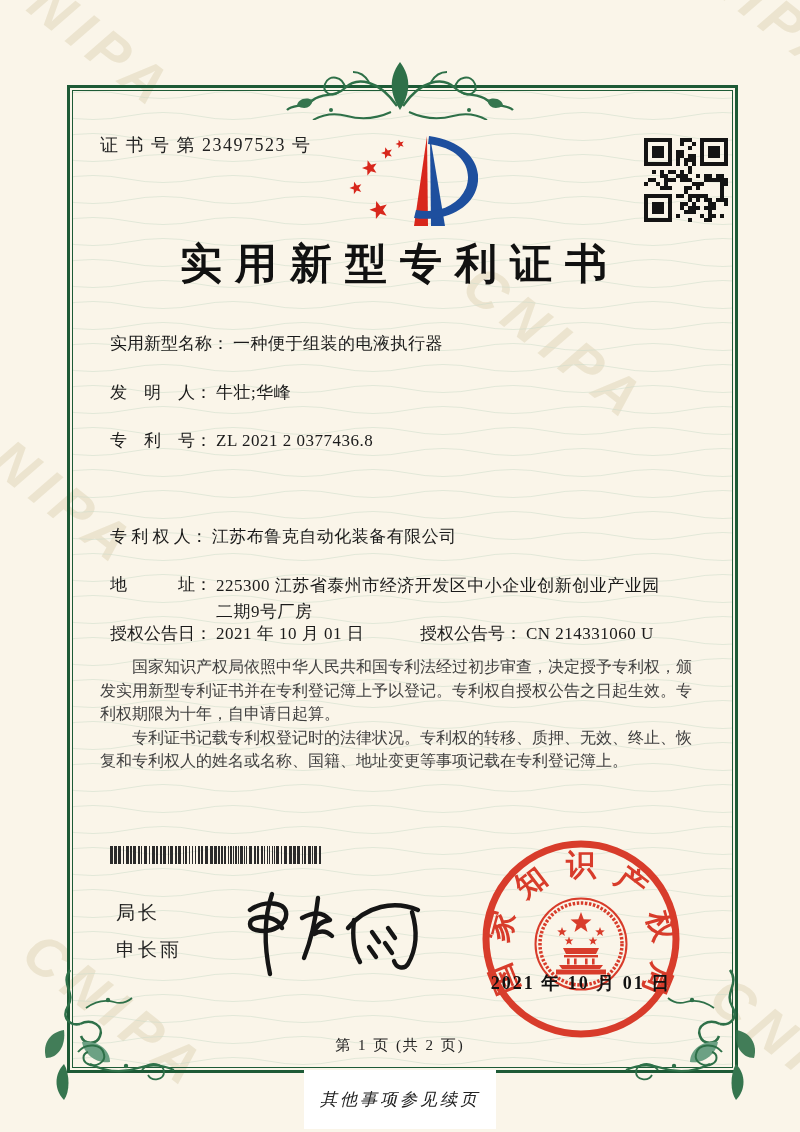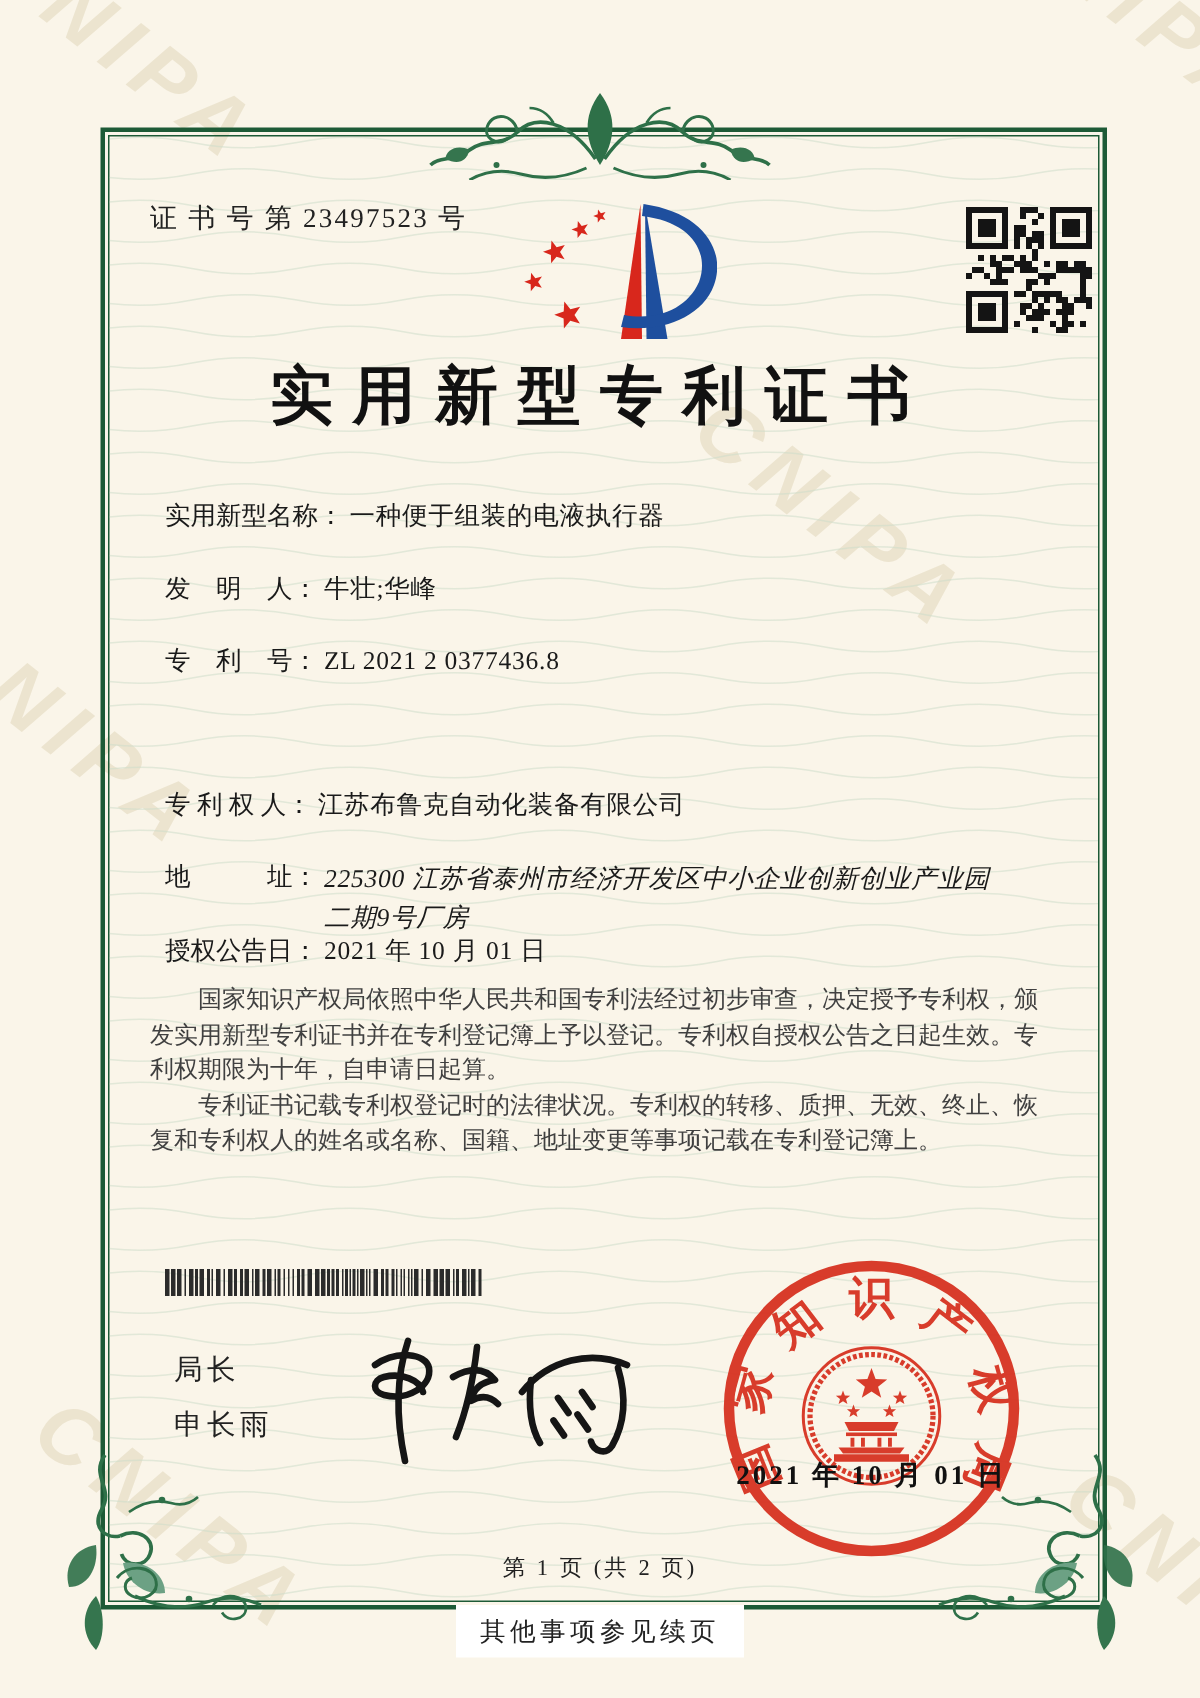--- a/index.html
+++ b/index.html
@@ -29,40 +29,40 @@
   .content{position:absolute;inset:0;z-index:3;}
   .cert-no{position:absolute;left:100px;top:133px;font-size:18px;letter-spacing:1.5px;color:#222;}
   .logo{position:absolute;left:330px;top:122px;}
   .qr{position:absolute;left:644px;top:138px;width:84px;height:84px;}
   .title{position:absolute;left:0;width:800px;top:236px;text-align:center;
     font-size:42px;font-weight:bold;letter-spacing:13px;color:#111;}
   .frow{position:absolute;left:110px;font-size:17px;white-space:nowrap;}
   .fcolon{margin-right:4px;}
   .fvalue{letter-spacing:0.5px;}
   .fvalue.addr{display:inline-block;width:446px;white-space:normal;
-    vertical-align:top;line-height:26px;font-style:italic;}
+    vertical-align:top;line-height:26px;}
   .grant2{left:420px;}
   .paras{position:absolute;left:100px;top:655px;width:606px;
     font-size:16px;line-height:23.5px;color:#404040;}
   .paras p{margin:0;text-indent:2em;}
   .barcode{position:absolute;left:110px;top:846px;width:212px;height:18px;}
   .sig-label{position:absolute;font-family:"Liberation Sans","DejaVu Sans",sans-serif;
     font-size:19px;letter-spacing:3px;color:#222;text-align:center;}
   .sig-title{left:116px;top:900px;}
   .sig-name{left:116px;top:937px;}
   .signature{position:absolute;left:220px;top:884px;}
   .seal{position:absolute;left:478px;top:836px;opacity:.94;mix-blend-mode:multiply;}
   .seal-char{font-size:30px;font-weight:bold;fill:#d6301e;text-anchor:middle;
     font-family:"Liberation Serif",serif;}
   .seal-date{position:absolute;left:478px;top:971px;width:206px;text-align:center;
     font-size:18px;font-weight:bold;letter-spacing:2px;color:#111;z-index:4;}
   .page-info{position:absolute;left:0;width:800px;top:1036px;text-align:center;
     font-size:15px;letter-spacing:2px;color:#222;}
   .cont-note{position:absolute;left:50%;transform:translateX(-50%);top:1070px;
-    background:#ffffff;padding:6px 16px;font-size:17px;
+    background:#ffffff;padding:18px 16px;font-size:17px;font-style:italic;
     letter-spacing:3px;color:#222;z-index:4;}
 </style>
 </head>
 <body>
 
 <div class="wm" style="left:-25px;top:-2px">CNIPA</div>
 <div class="wm" style="left:648px;top:-32px">CNIPA</div>
 <div class="wm" style="left:448px;top:310px">CNIPA</div>
 <div class="wm" style="left:-62px;top:455px">CNIPA</div>
 <div class="wm" style="left:8px;top:978px">CNIPA</div>
@@ -394,20 +394,21 @@
     </svg>
 
   <div class="title">实用新型专利证书</div>
 
   <div class="frow" style="top:332px"><span>实用新型名称</span><span class="fcolon">：</span><span class="fvalue">一种便于组装的电液执行器</span></div>
   <div class="frow" style="top:381px"><span>发　明　人</span><span class="fcolon">：</span><span class="fvalue">牛壮;华峰</span></div>
   <div class="frow" style="top:429px"><span>专　利　号</span><span class="fcolon">：</span><span class="fvalue">ZL 2021 2 0377436.8</span></div>
   <div class="frow" style="top:525px"><span>专 利 权 人</span><span class="fcolon">：</span><span class="fvalue">江苏布鲁克自动化装备有限公司</span></div>
   <div class="frow" style="top:573px"><span>地　　　址</span><span class="fcolon">：</span><span class="fvalue addr">225300 江苏省泰州市经济开发区中小企业创新创业产业园二期9号厂房</span></div>
   <div class="frow" style="top:622px"><span>授权公告日</span><span class="fcolon">：</span><span class="fvalue">2021 年 10 月 01 日</span></div>
+  <div class="frow grant2" style="top:622px"><span>授权公告号</span><span class="fcolon">：</span><span class="fvalue">CN 214331060 U</span></div>
 
   <div class="paras">
     <p>国家知识产权局依照中华人民共和国专利法经过初步审查，决定授予专利权，颁发实用新型专利证书并在专利登记簿上予以登记。专利权自授权公告之日起生效。专利权期限为十年，自申请日起算。</p>
     <p>专利证书记载专利权登记时的法律状况。专利权的转移、质押、无效、终止、恢复和专利权人的姓名或名称、国籍、地址变更等事项记载在专利登记簿上。</p>
   </div>
 
   <svg class="barcode" viewBox="0 0 212 18" preserveAspectRatio="none" xmlns="http://www.w3.org/2000/svg">
       <rect x="0" y="0" width="3" height="18" fill="#2b2b2b"></rect>
       <rect x="4" y="0" width="3" height="18" fill="#2b2b2b"></rect>
       <rect x="8" y="0" width="3" height="18" fill="#2b2b2b"></rect>

